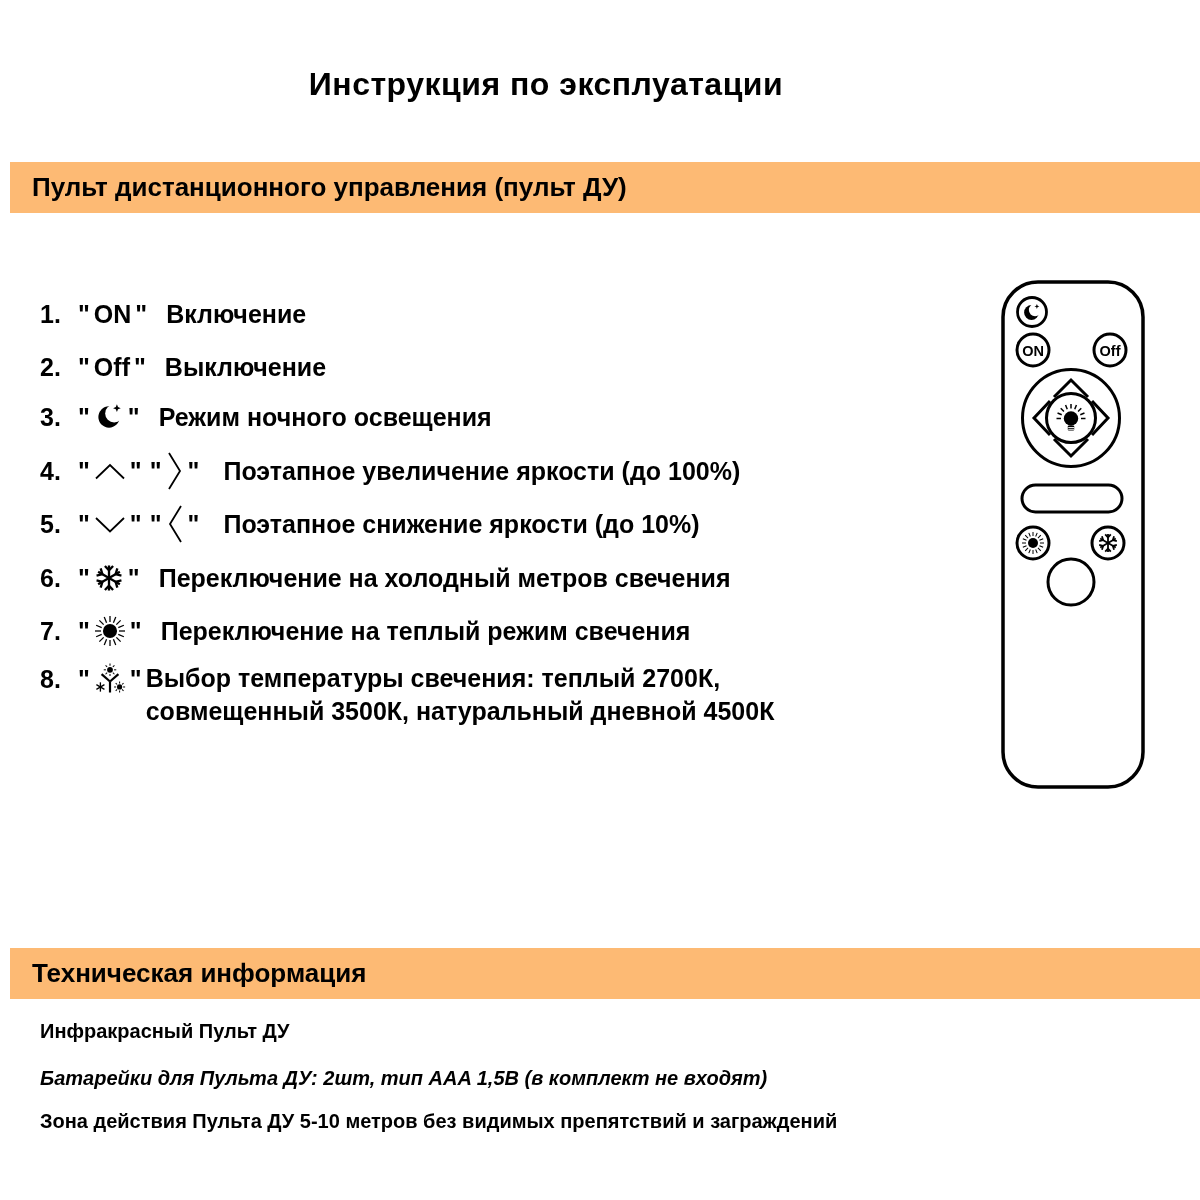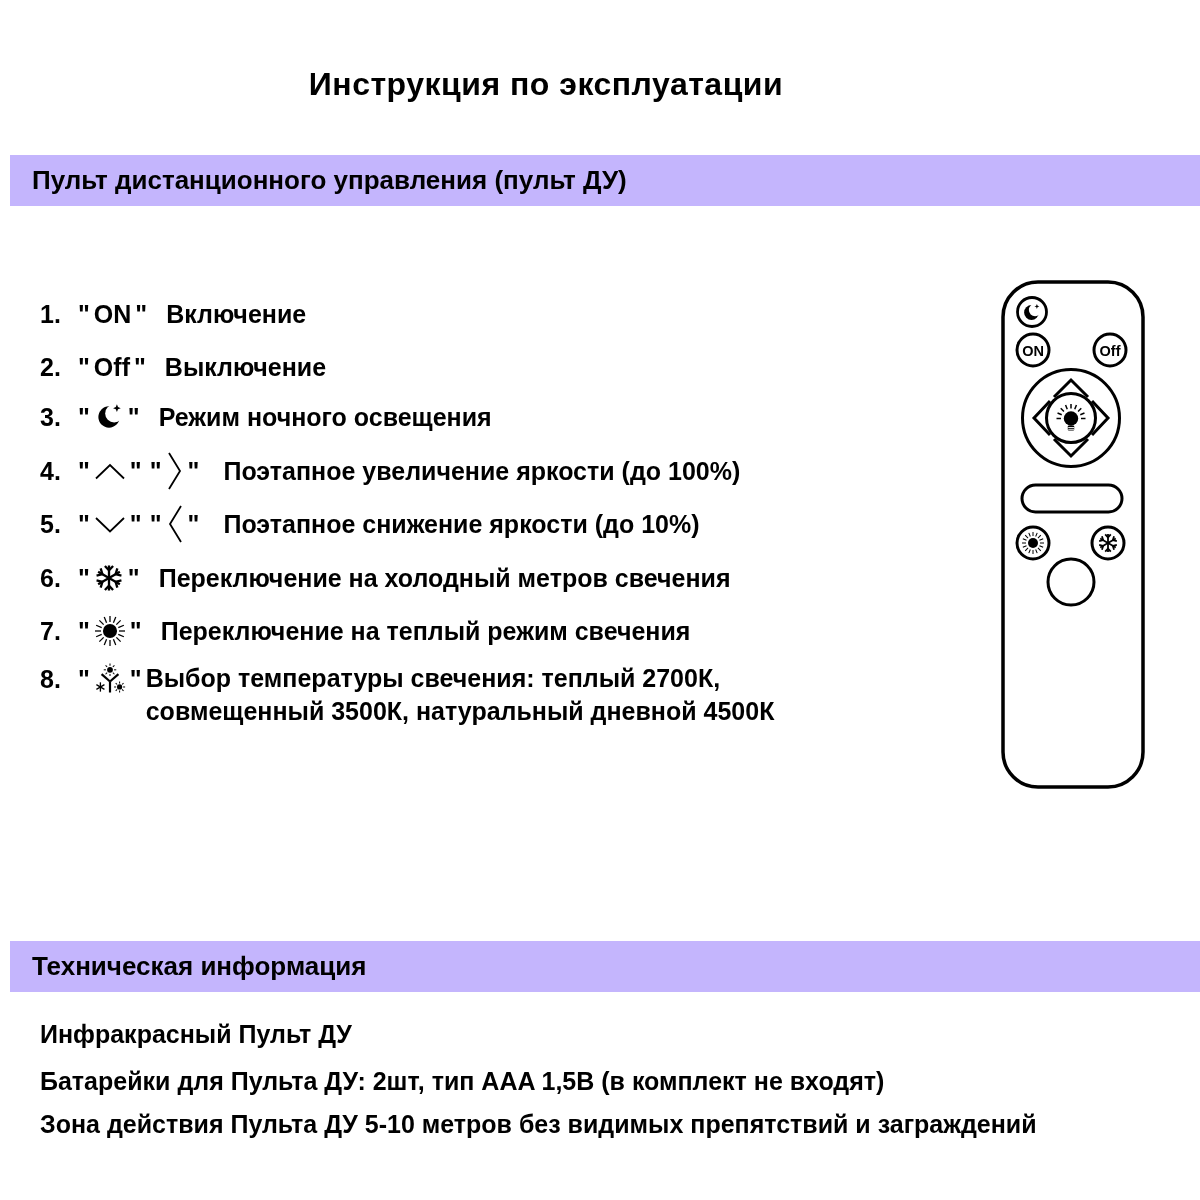--- a/index.html
+++ b/index.html
@@ -5,37 +5,38 @@
   html,body{margin:0;padding:0;}
   body{
     width:1200px;height:1200px;background:#ffffff;position:relative;overflow:hidden;
     font-family:"Liberation Sans","DejaVu Sans",sans-serif;font-weight:bold;color:#000;
   }
   .abs{position:absolute;}
   .title{
     top:66px;left:0;width:1092px;text-align:center;font-size:32px;letter-spacing:0.5px;
   }
   .bar{
-    left:10px;width:1190px;height:51px;background:#c4b5fd;
+    left:10px;width:1190px;height:51px;background:#fdba74;
     display:flex;align-items:center;padding-left:22px;box-sizing:border-box;
     font-size:26px;
+    margin-top:7px;
   }
   .bar1{top:155px;}
   .bar2{top:941px;}
   .row{
     position:absolute;left:40px;display:flex;align-items:center;
     font-size:25px;white-space:nowrap;
   }
   .num{width:34px;flex:0 0 auto;}
   .q{margin:0 4px;flex:0 0 auto;}
   .itext{margin-left:15px;}
   .itext-far{margin-left:20px;}
   .icn{flex:0 0 auto;display:block;}
   .lines{white-space:normal;line-height:33px;margin-left:0;}
-  .tech-line{position:absolute;left:40px;font-size:25px;white-space:nowrap;}
+  .tech-line{position:absolute;left:40px;font-size:20px;white-space:nowrap;}
   svg{display:block;}
 </style>
 </head>
 <body>
 
 <div class="abs title">Инструкция по эксплуатации</div>
 
 <div class="abs bar bar1">
   <span>Пульт дистанционного управления (пульт ДУ)</span>
 </div>
@@ -310,14 +311,14 @@
   </g>
 
   <circle cx="73" cy="306" r="23" fill="none" stroke="#000" stroke-width="3"></circle>
 </svg>
 
 <div class="abs bar bar2">
   <span>Техническая информация</span>
 </div>
 
 <div class="tech-line" style="top:1020px;">Инфракрасный Пульт ДУ</div>
-<div class="tech-line" style="top:1067px;">Батарейки для Пульта ДУ: 2шт, тип AAA 1,5В (в комплект не входят)</div>
+<div class="tech-line" style="top:1067px;font-style:italic;">Батарейки для Пульта ДУ: 2шт, тип AAA 1,5В (в комплект не входят)</div>
 <div class="tech-line" style="top:1110px;">Зона действия Пульта ДУ 5-10 метров без видимых препятствий и заграждений</div>
 
 </body></html>

